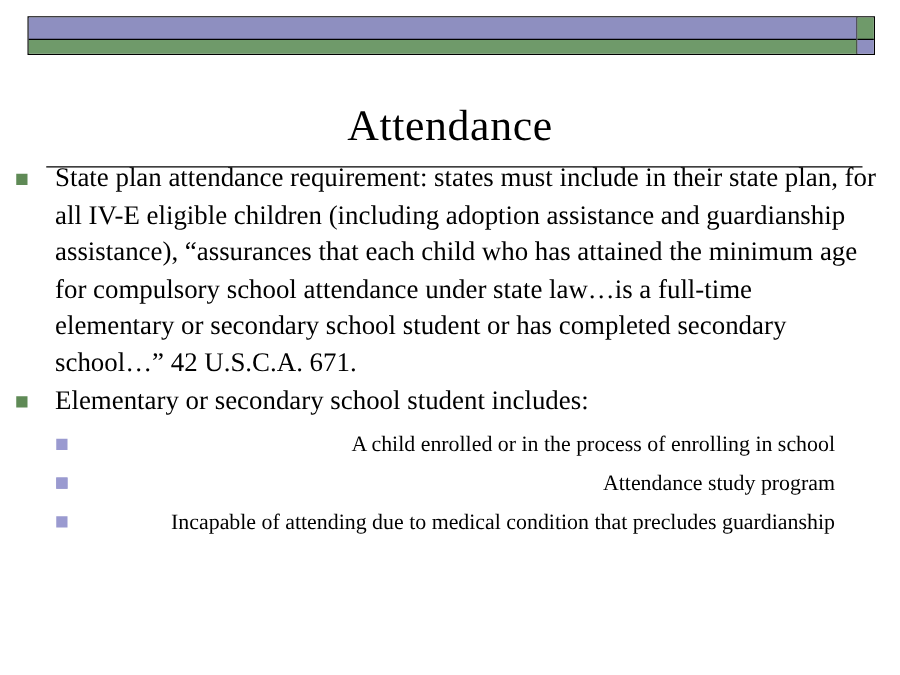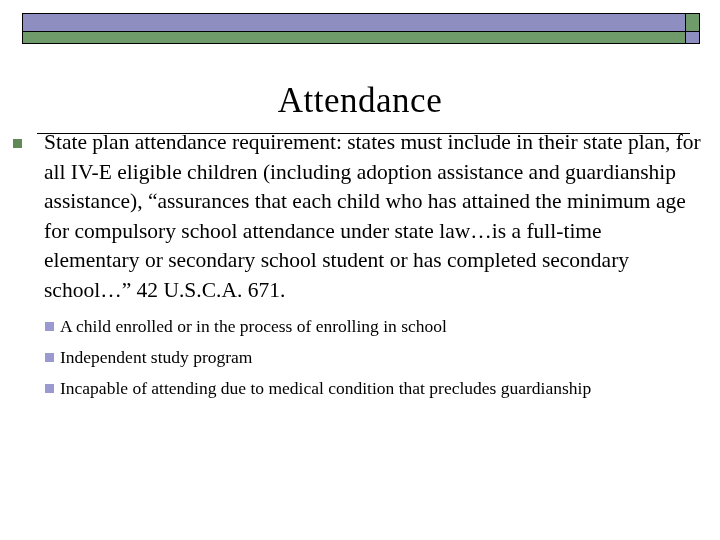--- a/index.html
+++ b/index.html
@@ -115,20 +115,21 @@
     margin: 5px 0 0 0;
     padding: 0;
   }
   .lvl2 {
     position: relative;
     padding-left: 60px;
     padding-right: 40px;
     font-size: 17.5px;
     line-height: 31px;
     margin: 0;
+    text-align: right;
   }
   .bullet2 {
     position: absolute;
     left: 45px;
     top: 11px;
     width: 9px;
     height: 9px;
     background: #9a9ad0;
   }
 </style>
@@ -150,32 +151,36 @@
 
 <div class="title-rule"></div>
 
 <div class="body-area">
 
   <p class="lvl1">
     <span class="bullet1"></span>
     <span>State plan attendance requirement: states must include in their state plan, for all IV-E eligible children (including adoption assistance and guardianship assistance), “assurances that each child who has attained the minimum age for compulsory school attendance under state law…is a full-time elementary or secondary school student or has completed secondary school…”  42 U.S.C.A. 671.</span>
   </p>
 
+  <p class="lvl1">
+    <span class="bullet1"></span>
+    <span>Elementary or secondary school student includes:</span>
+  </p>
 
   <div class="sublist">
     <p class="lvl2">
       <span class="bullet2"></span>
       <span>A child enrolled or in the process of enrolling in school</span>
     </p>
     <p class="lvl2">
       <span class="bullet2"></span>
     </p>
     <p class="lvl2">
       <span class="bullet2"></span>
-      <span>Independent study program</span>
+      <span>Attendance study program</span>
     </p>
     <p class="lvl2">
       <span class="bullet2"></span>
       <span>Incapable of attending due to medical condition that precludes guardianship</span>
     </p>
   </div>
 
 </div>
 
 </body></html>

